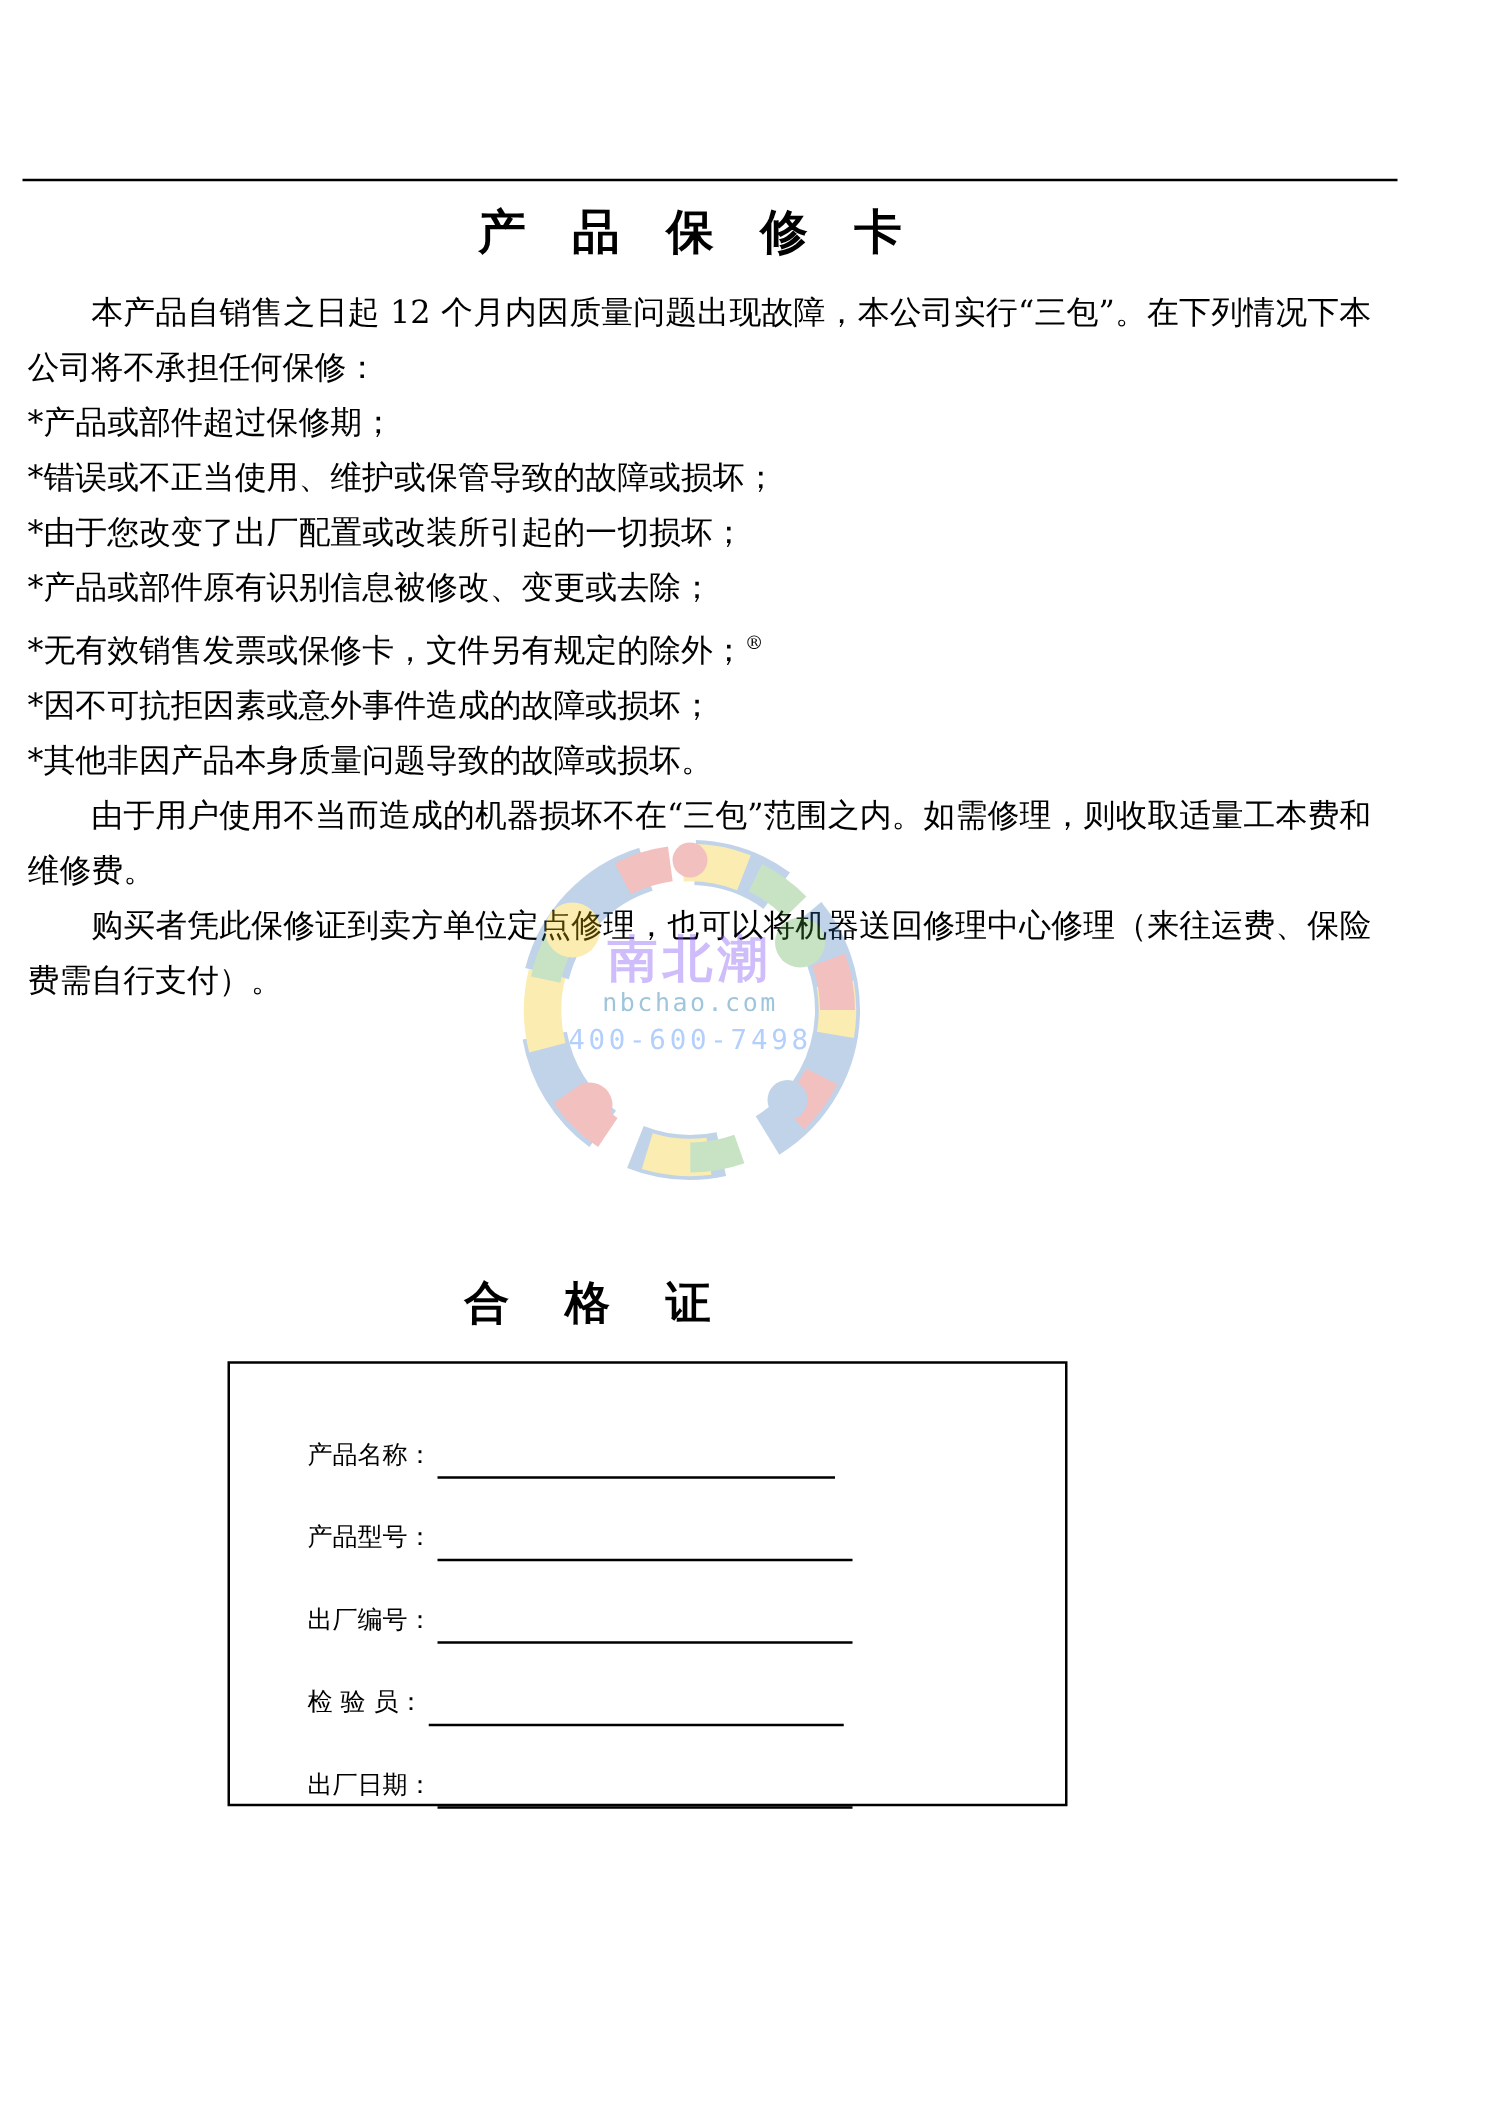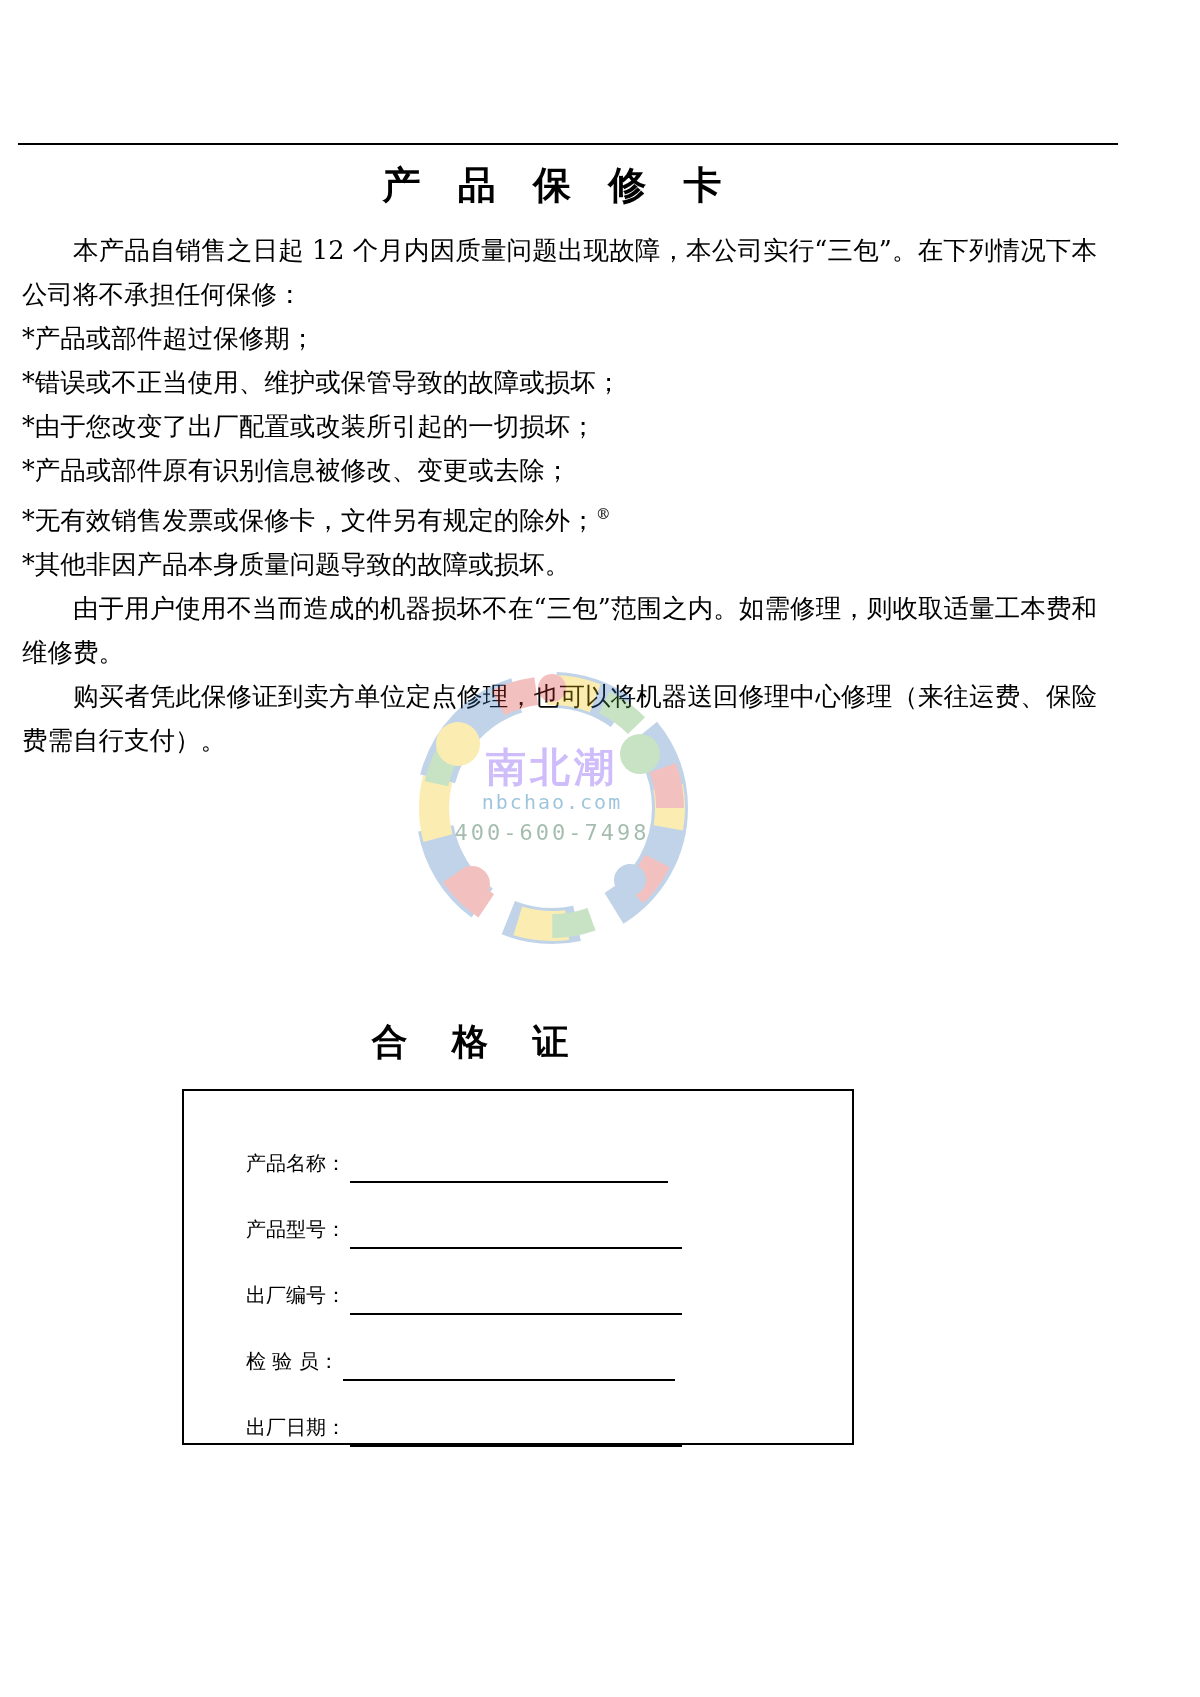--- a/index.html
+++ b/index.html
@@ -99,21 +99,21 @@
     letter-spacing: 2px;
     font-family: "DejaVu Sans Mono", "Liberation Mono", monospace;
     opacity: 0.7;
   }
   .wm-phone {
     position: absolute;
     left: 0;
     top: 172px;
     width: 360px;
     text-align: center;
-    color: #14532d;
+    color: #3b82f6;
     font-size: 22px;
     letter-spacing: 3px;
     font-family: "DejaVu Sans Mono", "Liberation Mono", monospace;
     opacity: 0.7;
   }
 
   .cert-title {
     position: absolute;
     left: 0;
     top: 1018px;
@@ -167,20 +167,21 @@
 
   <div class="doc-title">产 品 保 修 卡</div>
 
   <div class="body-block">
     <p class="indent">本产品自销售之日起 12 个月内因质量问题出现故障，本公司实行“三包”。在下列情况下本公司将不承担任何保修：</p>
     <p>*产品或部件超过保修期；</p>
     <p>*错误或不正当使用、维护或保管导致的故障或损坏；</p>
     <p>*由于您改变了出厂配置或改装所引起的一切损坏；</p>
     <p>*产品或部件原有识别信息被修改、变更或去除；</p>
     <p><span>*无有效销售发票或保修卡，文件另有规定的除外；</span><span class="reg-mark">®</span></p>
+    <p>*因不可抗拒因素或意外事件造成的故障或损坏；</p>
     <p>*其他非因产品本身质量问题导致的故障或损坏。</p>
     <p class="indent">由于用户使用不当而造成的机器损坏不在“三包”范围之内。如需修理，则收取适量工本费和维修费。</p>
     <p class="indent">购买者凭此保修证到卖方单位定点修理，也可以将机器送回修理中心修理（来往运费、保险费需自行支付）。</p>
   </div>
 
   <div class="watermark">
     <svg width="360" height="330" viewBox="0 0 360 330">
       <g opacity="0.55">
         <circle cx="180" cy="160" r="118" fill="none" stroke="#2f6fb5" stroke-width="36" stroke-dasharray="120 40 70 30 90 50"></circle>
         <circle cx="180" cy="160" r="118" fill="none" stroke="#f2c200" stroke-width="30" stroke-dasharray="60 150 50 120" stroke-dashoffset="40"></circle>

